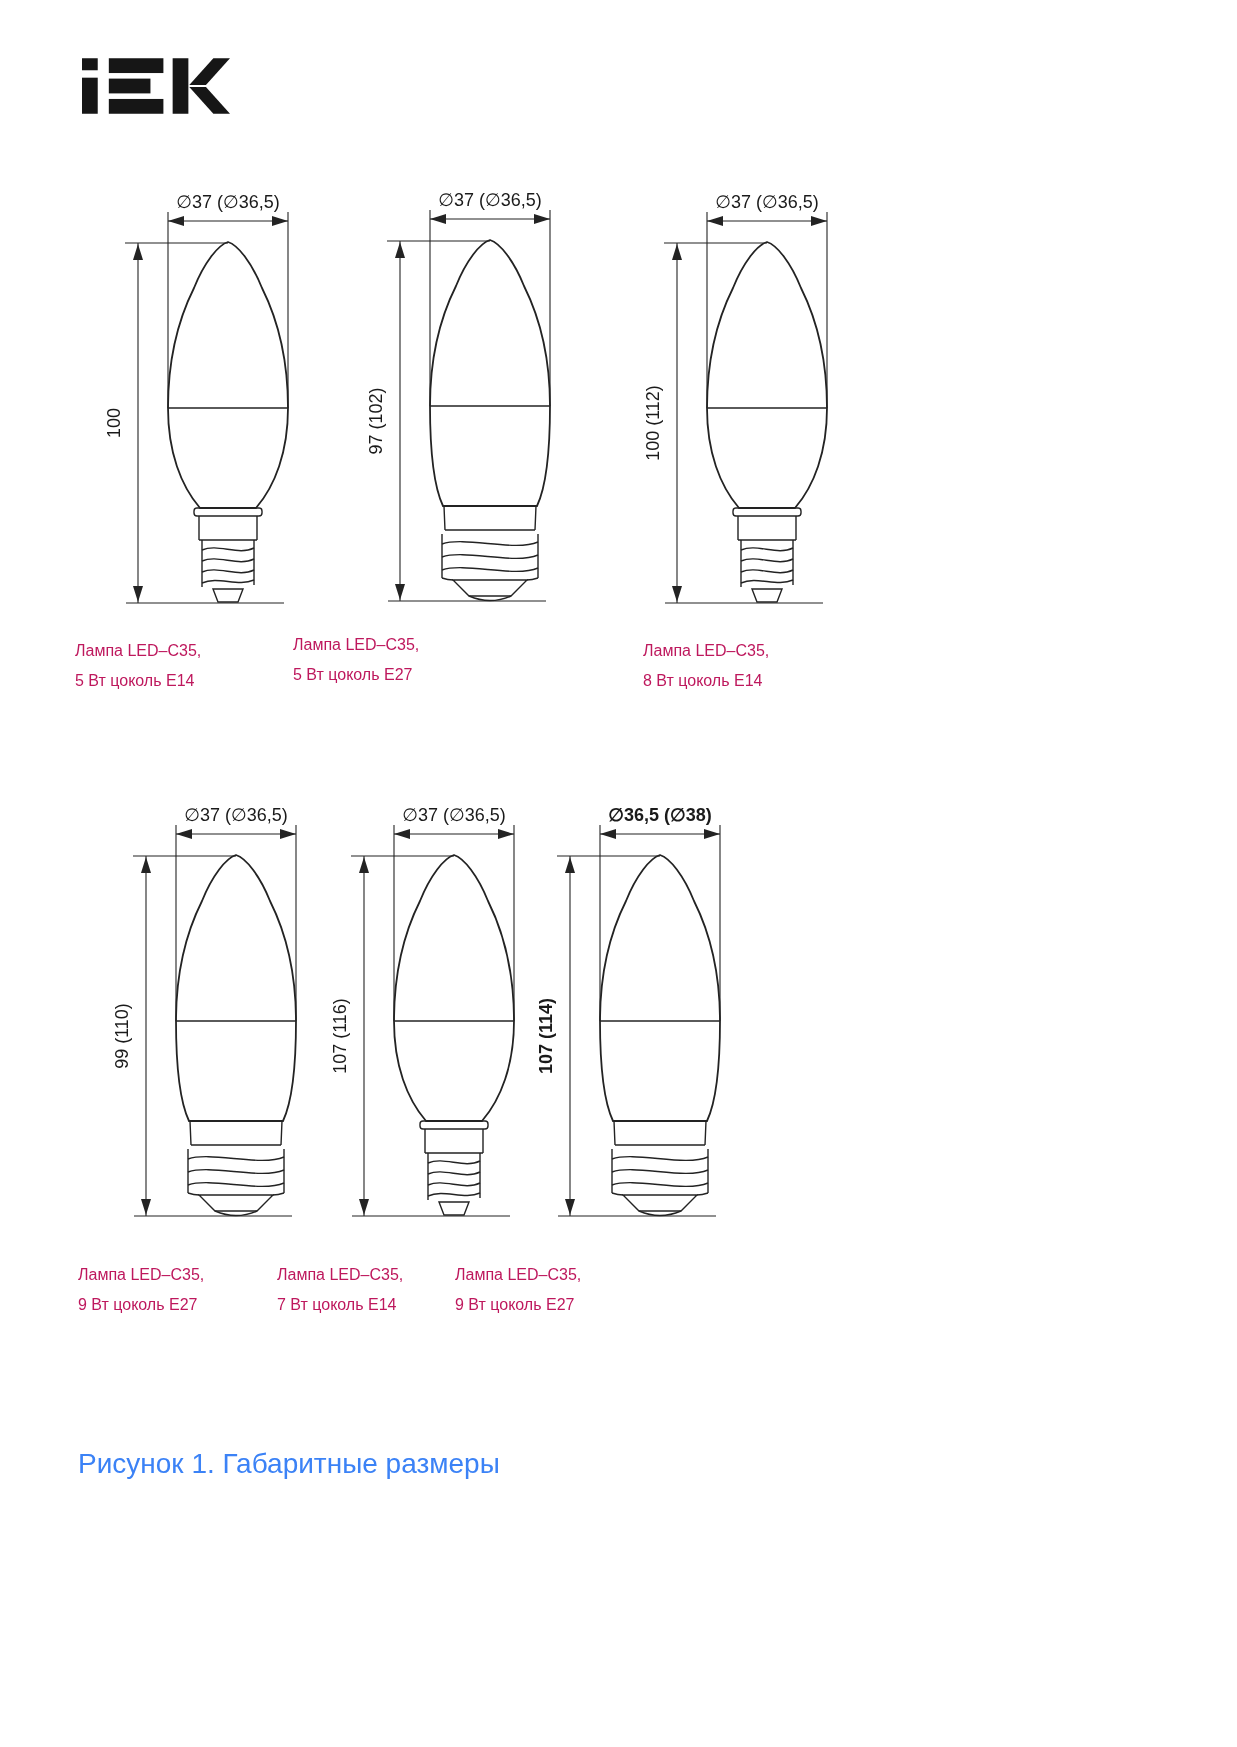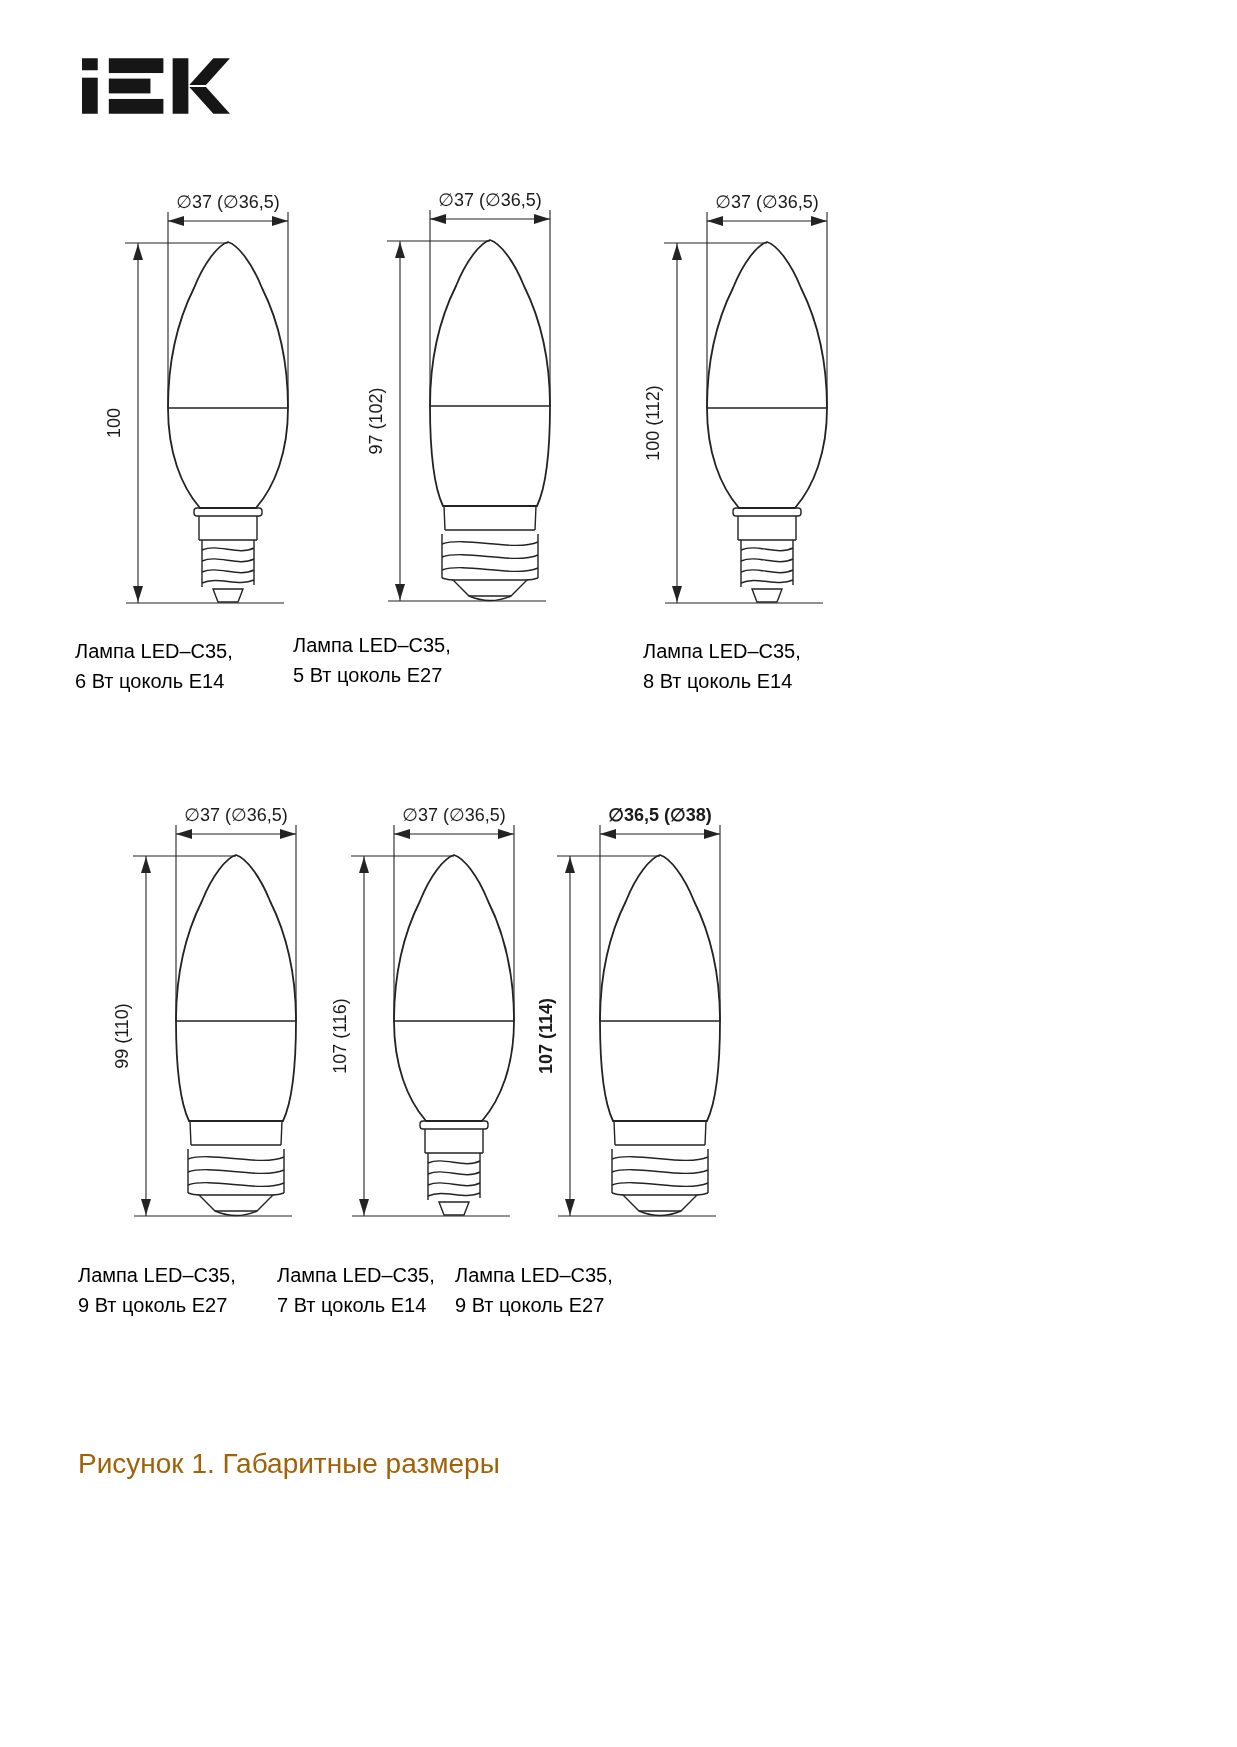--- a/index.html
+++ b/index.html
@@ -10,22 +10,22 @@
   .page{position:absolute;inset:0;background:#fff;}
   .logo{position:absolute;left:82px;top:58px;width:148px;height:56px;}
   .sr{position:absolute;width:1px;height:1px;overflow:hidden;clip:rect(0 0 0 0);}
   .fig{position:absolute;width:240px;height:430px;}
   .fig svg{display:block;width:240px;height:430px;overflow:visible;}
   svg .ln{stroke:#232323;fill:none;stroke-width:1.1px;}
   svg .outline{stroke:#232323;fill:none;stroke-width:1.8px;}
   svg .det{stroke:#232323;fill:none;stroke-width:1.4px;}
   svg .arw{fill:#232323;stroke:none;}
   svg text.dimtext{font-family:"Liberation Sans", sans-serif;font-size:18px;fill:#1a1a1a;}
-  .lamp-label{position:absolute;font-size:20px;line-height:30px;color:#000000;white-space:nowrap;}
-  .caption{position:absolute;font-size:28px;color:#a16207;white-space:nowrap;}
+  .lamp-label{position:absolute;font-size:16px;line-height:30px;color:#be185d;white-space:nowrap;}
+  .caption{position:absolute;font-size:28px;color:#3b82f6;white-space:nowrap;}
   
   #fig1{left:58px;top:172px;}
   #fig2{left:320px;top:170px;}
   #fig3{left:597px;top:172px;}
   #fig4{left:66px;top:785px;}
   #fig5{left:284px;top:785px;}
   #fig6{left:490px;top:785px;font-weight:bold;}
   #label1{left:75px;top:636px;}
   #label2{left:293px;top:630px;}
   #label3{left:643px;top:636px;}
@@ -145,21 +145,21 @@
     <svg viewBox="0 0 240 430">
       <use href="#dims-g"></use>
         <use href="#bulb-e27-g"></use>
       <text class="dimtext" x="130" y="20" text-anchor="middle">∅36,5 (∅38)</text>
       <text class="dimtext" x="22" y="235" text-anchor="middle" transform="rotate(-90 22 235)">107 (114)</text>
     </svg>
   </figure>
 
   <div class="lamp-label" id="label1">
     <div>Лампа LED–C35,</div>
-    <div>6 Вт цоколь Е14</div>
+    <div>5 Вт цоколь Е14</div>
   </div>
   <div class="lamp-label" id="label2">
     <div>Лампа LED–C35,</div>
     <div>5 Вт цоколь Е27</div>
   </div>
   <div class="lamp-label" id="label3">
     <div>Лампа LED–C35,</div>
     <div>8 Вт цоколь Е14</div>
   </div>
   <div class="lamp-label" id="label4">

